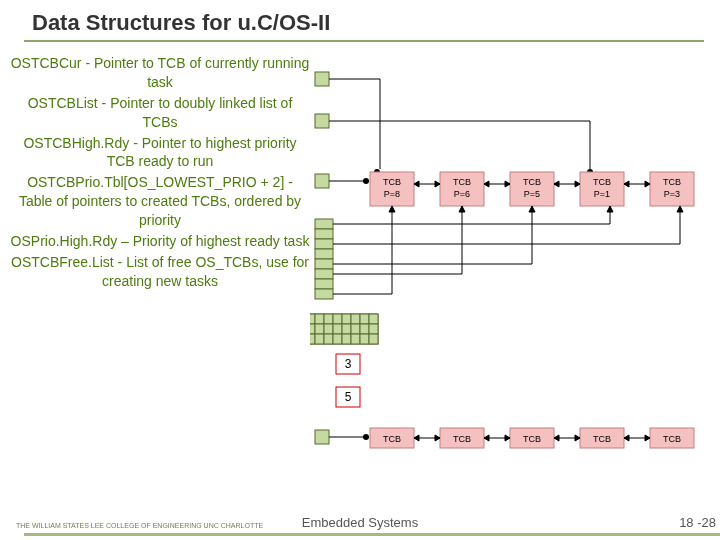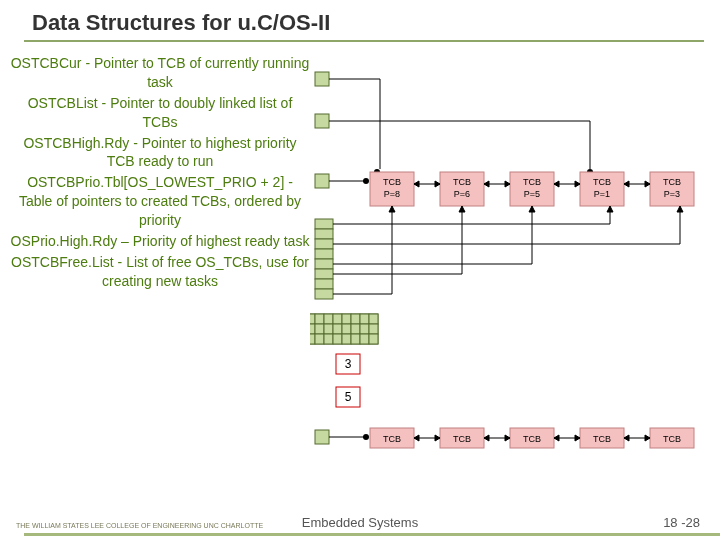--- a/index.html
+++ b/index.html
@@ -7,21 +7,21 @@
   .title { font-size: 22px; font-weight: bold; color: #333; padding: 10px 0 4px 32px; }
   .underline { height: 2px; background: #8ea668; margin: 0 0 8px 24px; width: 680px; }
   .content { display: flex; padding: 4px 10px 0 10px; }
   .left { width: 300px; font-size: 14px; color: #4d7c0f; line-height: 1.35; text-align: center; }
   .left .entry { margin-bottom: 2px; }
   .right { flex: 1; position: relative; }
   .right svg { width: 400px; height: 420px; }
   .footer { position: absolute; bottom: 4px; left: 0; width: 100%; display: flex; }
   .footer .bar { height: 3px; background: #a5b97d; flex: 1; margin-left: 24px; }
   .footer .centertxt { position: absolute; width: 100%; text-align: center; font-size: 13px; color: #555; bottom: 6px; }
-  .footer .pagenum { position: absolute; right: 20px; bottom: 6px; font-size: 13px; color: #555; }
+  .footer .pagenum { position: absolute; right: 4px; bottom: 6px; font-size: 13px; color: #555; }
   .logo { position: absolute; left: 16px; bottom: 6px; font-size: 7px; color: #7a7a5a; line-height: 1.1; }
 </style>
 </head>
 <body>
 
 <div class="title">Data Structures for u.C/OS-II</div>
 <div class="underline"></div>
 
 <div class="content">
   <div class="left">

